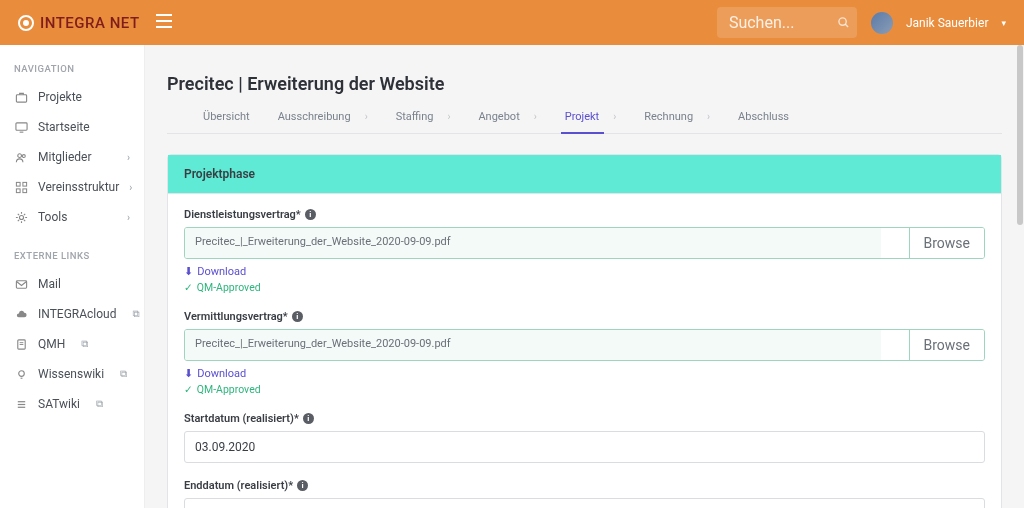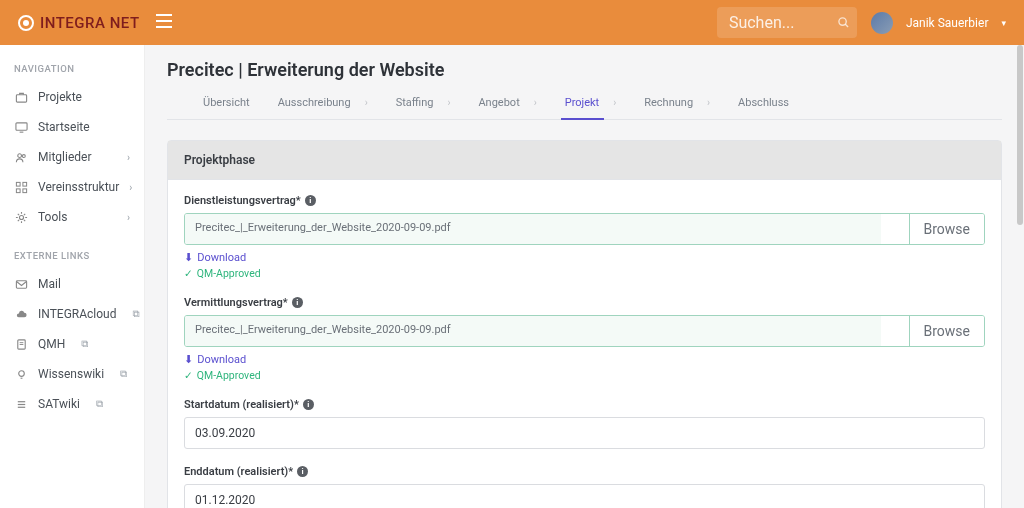--- a/index.html
+++ b/index.html
@@ -17,31 +17,31 @@
 .search-icon { position: absolute; right: 8px; top: 6px; color: rgba(255,255,255,0.7); }
 .user-block { display: flex; align-items: center; gap: 13px; color: #fff; font-size: 12px; cursor: pointer; }
 .avatar { width: 22px; height: 22px; border-radius: 50%; background: linear-gradient(135deg,#5b7aa8,#8a9db5); }
 .layout { display: flex; height: calc(100% - 45px); }
 .sidebar { width: 145px; background: #fff; padding: 14px 0; overflow-y: auto; border-right: 1px solid #eee; }
 .nav-heading { font-size: 9.5px; color: #a0a4ab; letter-spacing: 0.5px; padding: 4px 14px 8px; font-weight: 500; }
 .nav-item { display: flex; align-items: center; padding: 8px 14px; font-size: 12px; color: #4a5057; cursor: pointer; gap: 10px; position: relative; }
 .nav-icon { width: 14px; height: 14px; display: flex; align-items: center; justify-content: center; color: #888; flex-shrink: 0; }
 .chev { margin-left: auto; color: #9aa1a9; font-size: 10px; }
 .ext-icon { margin-left: 6px; color: #9aa1a9; font-size: 10px; }
-.main { flex: 1; overflow-y: auto; padding: 14px 22px; }
+.main { flex: 1; overflow-y: auto; padding: 28px 22px; }
 .main::-webkit-scrollbar { width: 8px; }
 .main::-webkit-scrollbar-thumb { background: #ccc; border-radius: 4px; }
 .page-title { font-size: 18px; font-weight: 600; color: #2e3238; margin-bottom: 6px; }
 .tabs { display: flex; align-items: center; border-bottom: 1px solid #e2e4e8; margin-bottom: 20px; gap: 4px; padding-left: 24px; }
 .tab { padding: 10px 12px; font-size: 11px; color: #7a828c; cursor: pointer; position: relative; display: flex; align-items: center; gap: 14px; }
 .tab.active { color: #5a4fcf; }
 .tab.active::after { content: ''; position: absolute; bottom: -1px; left: 8px; right: 24px; height: 2px; background: #5a4fcf; }
 .tab-sep { color: #c0c3c8; font-size: 10px; }
 .card { background: #fff; border: 1px solid #e2e4e8; border-radius: 4px; margin-bottom: 18px; }
-.card-header { background: #e5e5e5; padding: 12px 16px; font-size: 12px; font-weight: 600; color: #3a3e44; border-bottom: 1px solid #e2e4e8; }
+.card-header { background: #5eead4; padding: 12px 16px; font-size: 12px; font-weight: 600; color: #3a3e44; border-bottom: 1px solid #e2e4e8; }
 .card-body { padding: 14px 16px 18px; }
 .field { margin-bottom: 16px; }
 .field-label { font-size: 11px; font-weight: 600; color: #3a3e44; margin-bottom: 6px; display: flex; align-items: center; gap: 4px; }
 .info-icon { width: 11px; height: 11px; background: #5a5e64; color: #fff; border-radius: 50%; text-align: center; font-size: 8px; line-height: 11px; font-weight: bold; }
 .file-row { display: flex; border: 1px solid #9fd4be; border-radius: 3px; overflow: hidden; gap: 28px; }
 .file-name { flex: 1; background: #f4faf7; padding: 7px 10px; font-size: 11px; color: #6a7078; }
 .browse-btn { padding: 7px 14px; background: #fff; border-left: 1px solid #9fd4be; font-size: 14px; color: #6a7078; cursor: pointer; }
 .file-links { margin-top: 6px; font-size: 11px; }
 .download-link { color: #5a4fcf; text-decoration: none; display: inline-flex; align-items: center; gap: 4px; }
 .qm-approved { color: #2fb57d; font-size: 10.5px; display: flex; align-items: center; gap: 4px; margin-top: 3px; }

